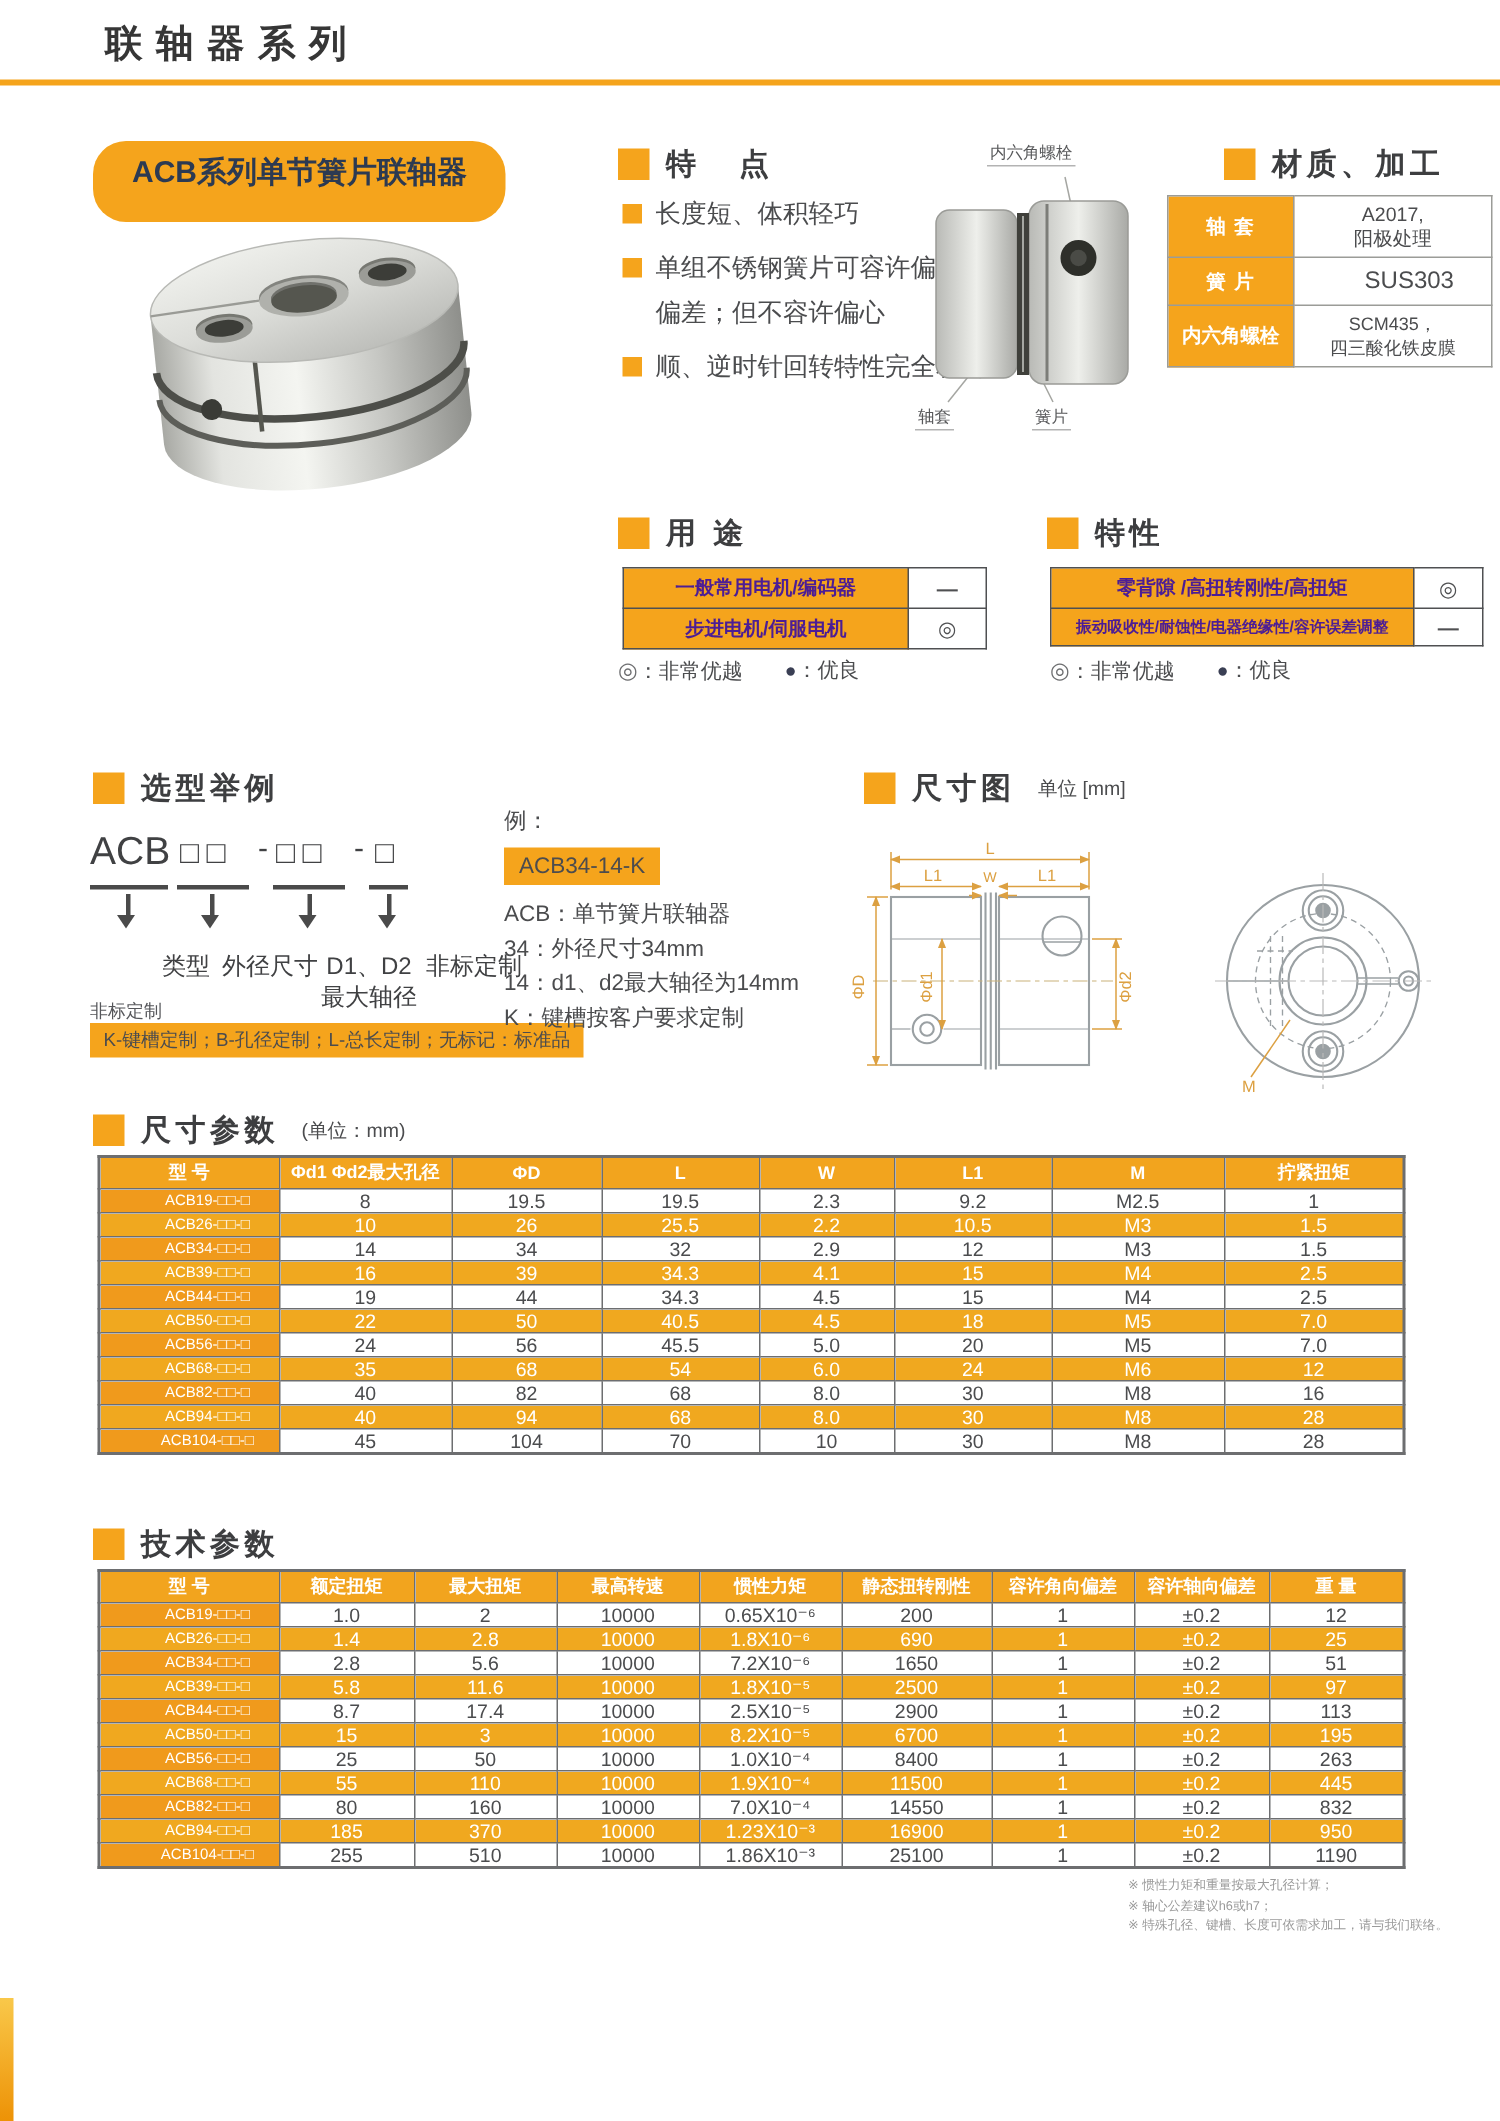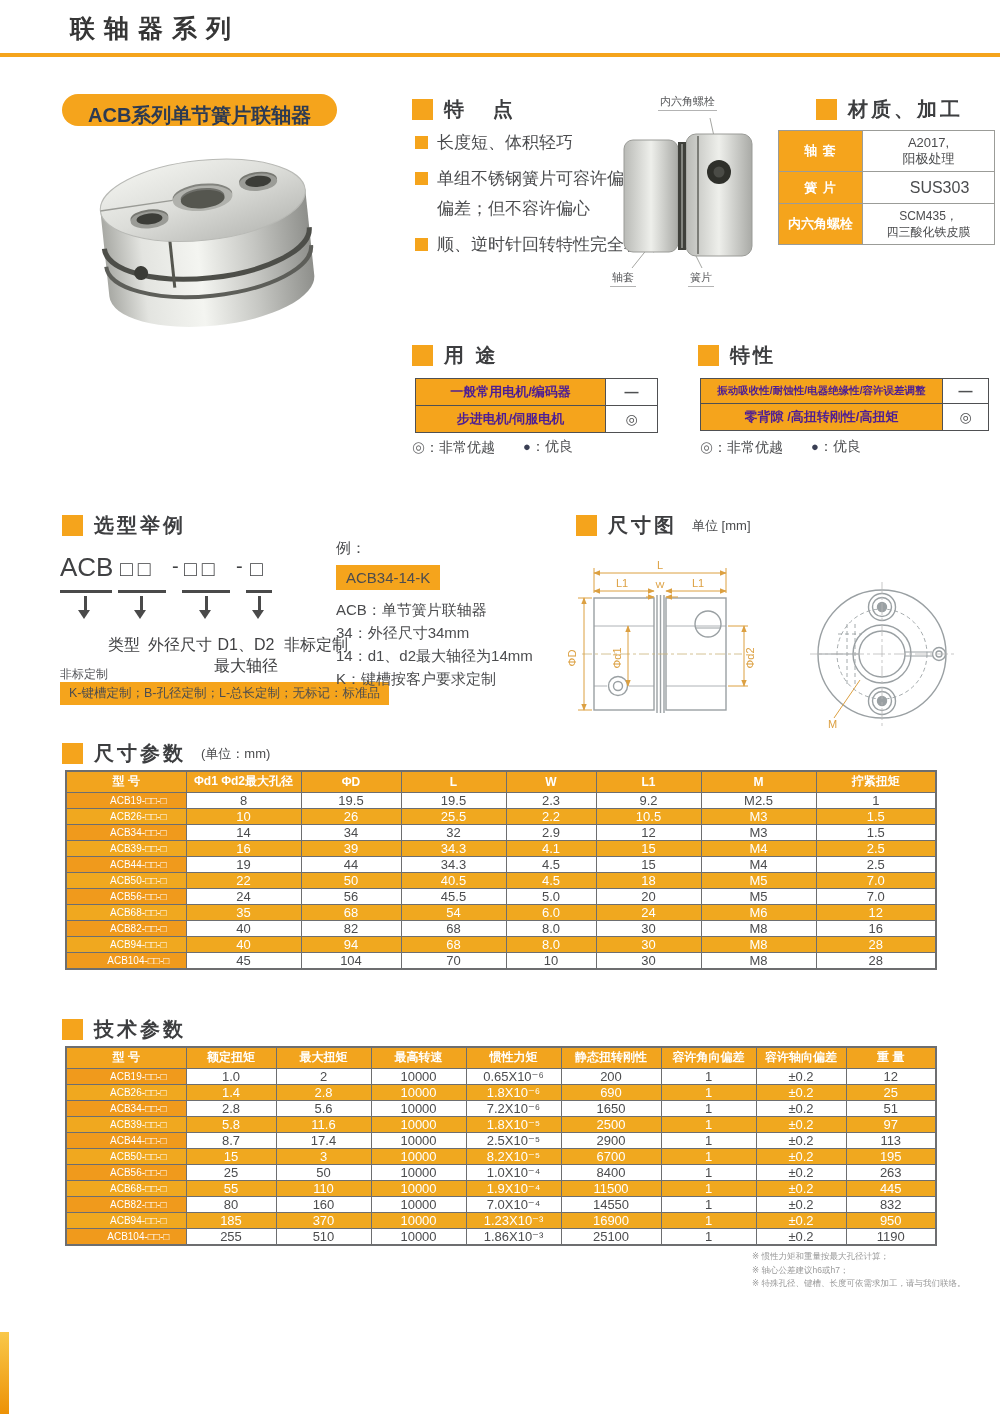--- a/index.html
+++ b/index.html
@@ -2,21 +2,21 @@
 <html><head>
 <meta charset="utf-8">
 <style>
   :root{ --accent:#F5A41C; --tbl-orange:#F0A81F; --model-orange:#F09A1C; --border-dark:#6d6e70; --ink:#4b4c4e; }
   *{box-sizing:border-box; margin:0; padding:0;}
   body{background:#e8e8e8; font-family:"Liberation Sans","DejaVu Sans",sans-serif;}
   .page{position:relative; width:1000px; height:1414px; background:#ffffff; overflow:hidden; margin:0 auto;}
 
   .page-title{position:absolute; left:70px; top:12px; font-size:25px; font-weight:bold; letter-spacing:9px; color:#363636;}
   .title-rule{position:absolute; left:0; top:53px; width:1000px; height:4px; background:var(--accent);}
-  .badge{position:absolute; left:62px; top:94px; height:32px; line-height:42px; padding:0 26px; background:var(--accent); border-radius:22px; font-size:20px; font-weight:bold; color:#2c3a52;}
+  .badge{position:absolute; left:62px; top:94px; height:54px; line-height:42px; padding:0 26px; background:var(--accent); border-radius:22px; font-size:20px; font-weight:bold; color:#2c3a52;}
 
   .sec-head{position:absolute; display:flex; align-items:center; gap:11px;}
   .sq{width:21px; height:21px; background:var(--accent); flex:none;}
   .sec-title{font-size:20px; font-weight:bold; color:#3d3e40; letter-spacing:3px; white-space:pre;}
   .sec-unit{font-size:13px; color:var(--ink); font-weight:normal; margin-left:4px; letter-spacing:0;}
 
   .feat-list{position:absolute; left:415px; top:128px;}
   .feat{display:flex; gap:9px; margin-bottom:6px;}
   .feat-sq{flex:none; width:13px; height:13px; background:var(--accent); margin-top:8px;}
   .feat-text{width:258px; font-size:17px; line-height:30px; color:var(--ink);}
@@ -197,26 +197,26 @@
     <span><span class="fill">●</span><span>：优良</span></span>
   </div>
 
   <div class="sec-head" style="left:698px;top:342px;">
     <div class="sq"></div>
     <div class="sec-title">特性</div>
   </div>
   <table class="mini-table" style="left:700px;top:378px;">
     <tbody>
         <tr>
+      <td class="lbl" style="width:242px;">零背隙 /高扭转刚性/高扭矩</td>
+      <td class="mark" style="width:46px;">◎</td>
+    </tr>
+    <tr>
       <td class="lbl" style="font-size:10.5px;">振动吸收性/耐蚀性/电器绝缘性/容许误差调整</td>
       <td class="mark">—</td>
-    </tr>
-    <tr>
-      <td class="lbl" style="width:242px;">零背隙 /高扭转刚性/高扭矩</td>
-      <td class="mark" style="width:46px;">◎</td>
     </tr>
   </tbody>
     </table>
   <div class="legend" style="left:700px;top:438px;">
     <span><span class="open">◎</span><span>：非常优越</span></span>
     <span><span class="fill">●</span><span>：优良</span></span>
   </div>
 
   <div class="sec-head" style="left:62px;top:512px;">
     <div class="sq"></div>

